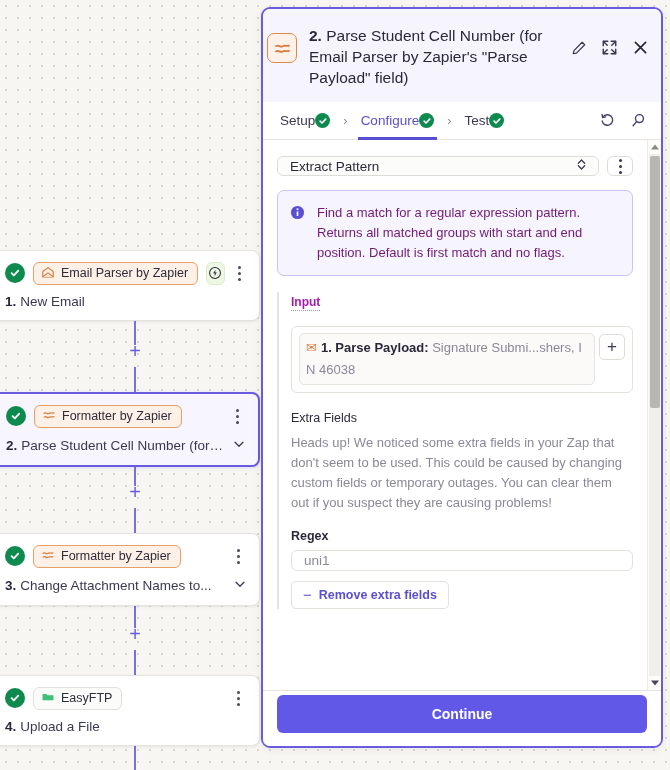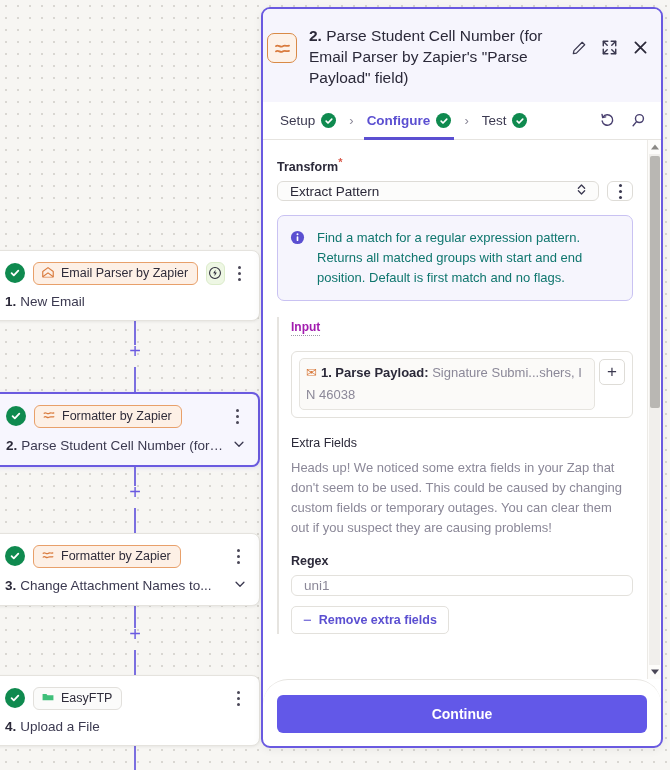--- a/index.html
+++ b/index.html
@@ -104,25 +104,25 @@
   .hdr-actions { display: flex; align-items: center; gap: 14px; margin-top: 16px; flex: 0 0 auto; }
   .ibtn { cursor: pointer; display:flex; align-items:center; justify-content:center; }
 
   .tabrow {
     display: flex; align-items: center; gap: 0;
     padding: 0 14px; height: 38px;
     border-bottom: 1px solid #e6e4e0; flex: 0 0 auto;
     background: #fff;
   }
   .tab {
-    display: flex; align-items: center; gap: 6px;
+    display: flex; align-items: center; 
     font-size: 13.5px; color: #3b3950; height: 38px;
     padding: 0 3px; position: relative; font-weight: 500;
   }
-  .tab.active { color: #5b4fd1; font-weight: 700; }
+  .tab.active { color: #5b4fd1; font-weight: 400; }
   .tab.active::after {
     content: ""; position: absolute; left: 0; right: 0; bottom: 0;
     height: 2.5px; background: #5b4fd1;
   }
   .tab-sep { color: #8b8898; font-size: 13px; padding: 0 10px; }
   .tabrow-right { margin-left: auto; display: flex; align-items: center; gap: 14px; }
 
   .panel-body {
     flex: 1 1 auto; position: relative; overflow: hidden;
     background: #fff;
@@ -144,21 +144,21 @@
     display: flex; flex-direction: column; align-items: center; justify-content: center; gap: 3px;
   }
   .dots-btn i { width: 3px; height: 3px; border-radius: 50%; background: #3b3950; display:block; }
 
   .info-box {
     margin-top: 14px; border: 1px solid #c9c2f2; background: #f6f5fd;
     border-radius: 7px; padding: 12px 12px 12px 12px;
     display: flex; gap: 11px;
   }
   .info-ico { flex: 0 0 16px; margin-top: 2px; }
-  .info-txt { font-size: 13px; line-height: 20px; color: #0f766e; }
+  .info-txt { font-size: 13px; line-height: 20px; color: #701a75; }
 
   .values-group { margin-top: 16px; border-left: 2px solid #e6e4e0; padding-left: 12px; }
   .group-label { font-size: 12.5px; color: #6b6878; margin-bottom: 10px; }
   .sub-label {
     font-size: 12px; font-weight: 700; color: #a21caf; margin-bottom: 15px;
     border-bottom: 1px dotted #9b98a6; display: inline-block; padding-bottom: 1px;
   }
   .token-field {
     border: 1px solid #e3e1dc; border-radius: 6px; background: #fff;
     padding: 6px 6px 7px 7px; display: flex; flex-wrap: wrap;
@@ -194,23 +194,22 @@
 
   
   .sbar { position: absolute; top: 0; right: 0; bottom: 0; width: 14px; background: #fdfcfa;
           border-left: 1px solid #eceae6; }
   .sbar-arrow { height: 14px; display: flex; align-items: center; justify-content: center; }
   .sbar-track { position: absolute; top: 14px; bottom: 14px; left: 1px; right: 1px; background: #f1efec; }
   .sbar-thumb { position: absolute; top: 16px; left: 2px; width: 10px; height: 252px;
                 background: #b9b7b3; border-radius: 2px; }
 
   .panel-footer {
-    flex: 0 0 auto; padding: 15px 14px 13px; background: #fff;
+    flex: 0 0 auto; padding: 4px 14px 13px; background: #fff;
     border-top: 1px solid #e6e4e0;
-    border-radius: 25px;
   }
   .continue-btn {
     width: 100%; height: 38px; border-radius: 6px; background: #6258e8;
     color: #fff; font-size: 14px; font-weight: 700;
     display: flex; align-items: center; justify-content: center;
   }
 </style>
 </head>
 <body>
 
@@ -430,23 +429,20 @@
             <circle cx="10" cy="7" r="4.2" fill="none" stroke="#4a4170" stroke-width="1.5"></circle>
             <path d="M6.9 10.2 L3.3 14.6" stroke="#4a4170" stroke-width="1.5" stroke-linecap="round"></path>
           </svg>
       </span>
     </div>
   </div>
 
   <div class="panel-body">
     <div class="scroll-area">
 
-      <div class="field-label">
-        <span>Transform</span><span class="req">*</span>
-      </div>
       <div class="select-row">
         <div class="select-box">
           <span class="sel-val">Extract Pattern</span>
           <span>
             <svg width="13" height="15" viewBox="0 0 14 16">
                 <path d="M3.6 6.6 L7 3.2 L10.4 6.6" stroke="#3b3950" stroke-width="1.4" fill="none" stroke-linecap="round" stroke-linejoin="round"></path>
                 <path d="M3.6 9.4 L7 12.8 L10.4 9.4" stroke="#3b3950" stroke-width="1.4" fill="none" stroke-linecap="round" stroke-linejoin="round"></path>
               </svg>
           </span>
         </div>

